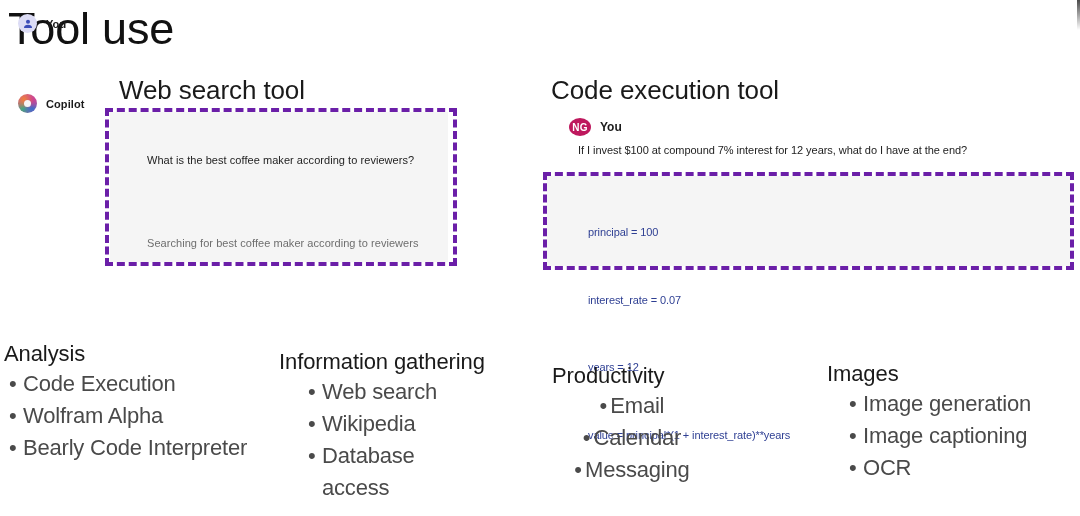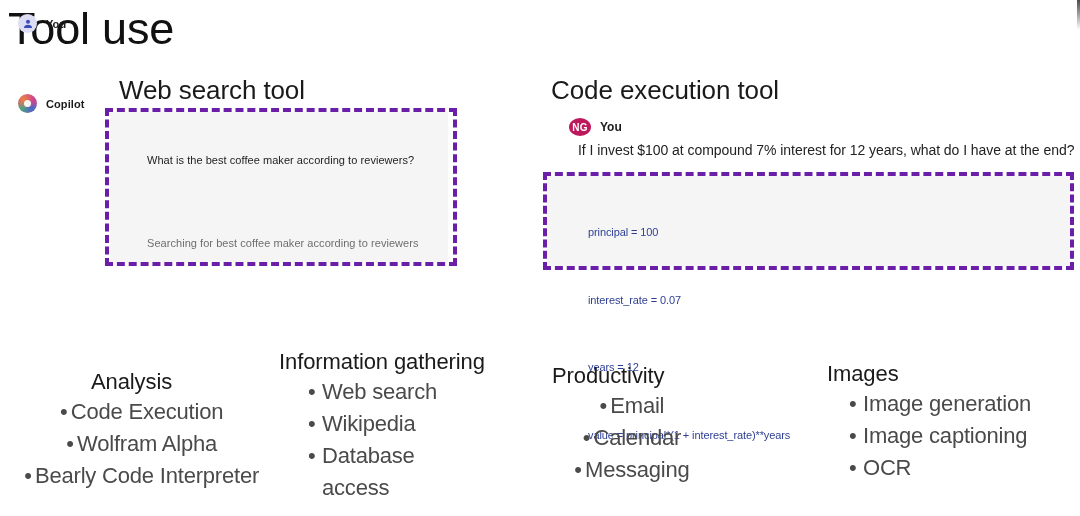--- a/index.html
+++ b/index.html
@@ -147,21 +147,21 @@
   }
   #code-you-name {
     font-size: 12px;
     font-weight: bold;
     color: #1b1b1b;
   }
   #code-question {
     position: absolute;
     left: 578px;
     top: 142px;
-    font-size: 14px;
+    font-size: 11px;
     line-height: 16px;
     color: #222222;
     letter-spacing: -0.05px;
   }
 
   
   #code-card {
     position: absolute;
     left: 547px;
     top: 176px;
@@ -211,22 +211,22 @@
     display: inline-block;
     width: 14px;
     color: #4a4a4a;
   }
   .cat-list li .wrapline {
     display: block;
     padding-left: 14px;
     white-space: nowrap;
   }
 
-  #cat-analysis     { left: 4px;   top: 368px; text-align: center; }
-  #cat-analysis .cat-list { margin-left: 17px; }
+  #cat-analysis     { left: 4px;   top: 340px; }
+  #cat-analysis .cat-list { margin-left: 5px; }
   #cat-info         { left: 279px; top: 348px; }
   #cat-info .cat-list { margin-left: 29px; }
   #cat-productivity { left: 552px; top: 362px; }
   #cat-productivity .cat-list { margin-left: 19px; text-align: center; }
   #cat-images       { left: 827px; top: 360px; }
   #cat-images .cat-list { margin-left: 22px; }
 
   
   #edge-sliver {
     position: absolute;

